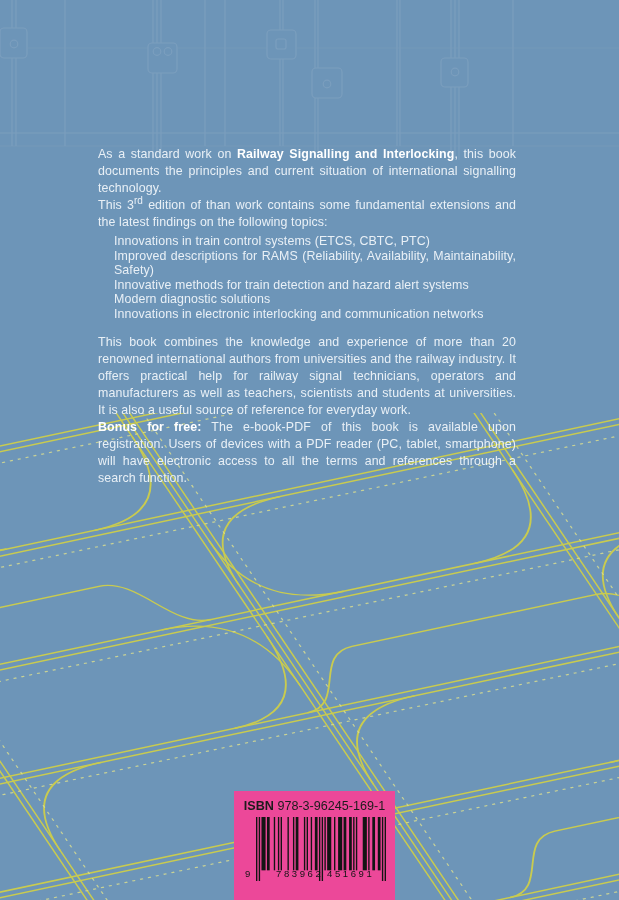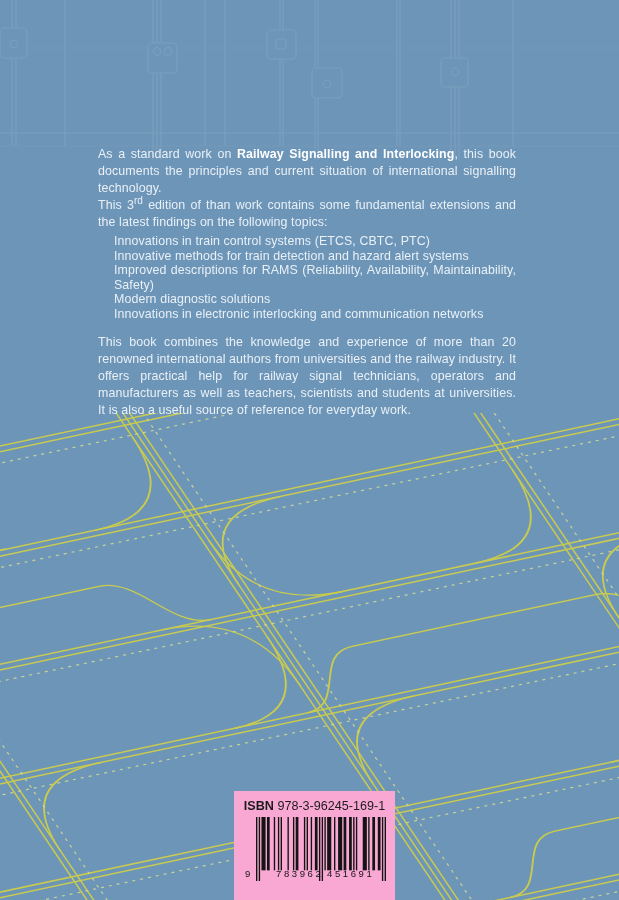--- a/index.html
+++ b/index.html
@@ -20,21 +20,21 @@
   .text-block p{margin:0;}
   .text-block b{color:#ffffff;font-weight:700;}
   .p2{margin-top:25px;}
   .p2 sup{font-size:10px;line-height:0;}
   .topics{list-style:none;margin:3px 0 12px 0;padding:0 0 0 16px;line-height:14.6px;}
   .p3{margin-top:4px;}
   .p4{margin-top:9px;}
 
   .isbn-box{
     position:absolute;left:234px;top:791px;width:161px;height:109px;
-    background:#f9a8d4;
+    background:#ec4899;
   }
   .isbn-line{
     margin-top:8px;text-align:center;color:#1c1c1c;
     font-size:12.6px;letter-spacing:0;white-space:nowrap;
   }
   .isbn-line .lbl{font-weight:700;}
   .barcode-wrap{position:relative;width:130px;margin:4px 0 0 22px;height:66px;}
   .bc-digits span{
     position:absolute;top:51px;color:#141414;
     font-size:9.5px;letter-spacing:2.6px;white-space:nowrap;
@@ -140,28 +140,29 @@
     </g>
   </svg>
 
   <div class="text-block">
     <p class="p1"><span>As a standard work on </span><b>Railway Signalling and Interlocking</b><span>, this book documents the principles and current situation of international signalling technology.</span></p>
 
     <p class="p2"><span>This 3</span><sup>rd</sup><span> edition of than work contains some fundamental extensions and the latest findings on the following topics:</span></p>
 
     <ul class="topics">
       <li>Innovations in train control systems (ETCS, CBTC, PTC)</li>
+      <li>Improved descriptions for RAMS (Reliability, Availability, Maintainability, Safety)</li>
       <li>Innovative methods for train detection and hazard alert systems</li>
-      <li>Improved descriptions for RAMS (Reliability, Availability, Maintainability, Safety)</li>
       <li>Modern diagnostic solutions</li>
       <li>Innovations in electronic interlocking and communication networks</li>
     </ul>
 
     <p class="p3">This book combines the knowledge and experience of more than 20 renowned international authors from universities and the railway industry. It offers practical help for railway signal technicians, operators and manufacturers as well as teachers, scientists and students at universities. It is also a useful source of reference for everyday work.</p>
 
+    <p class="p4"><b>Bonus for free:</b><span> The e-book-PDF of this book is available upon registration. Users of devices with a PDF reader (PC, tablet, smartphone) will have electronic access to all the terms and references through a search function.</span></p>
   </div>
 
   <div class="isbn-box">
     <div class="isbn-line"><span class="lbl">ISBN</span><span>&nbsp;</span><span>978-3-96245-169-1</span></div>
     <div class="barcode-wrap">
       <svg id="barcode-svg" width="130" height="64" viewBox="0 0 95 60" preserveAspectRatio="none" fill="#141414">
           <rect x="0" y="0" width="1" height="60"></rect>
           <rect x="2" y="0" width="1" height="60"></rect>
           <rect x="4" y="0" width="3" height="50"></rect>
           <rect x="8" y="0" width="2" height="50"></rect>

